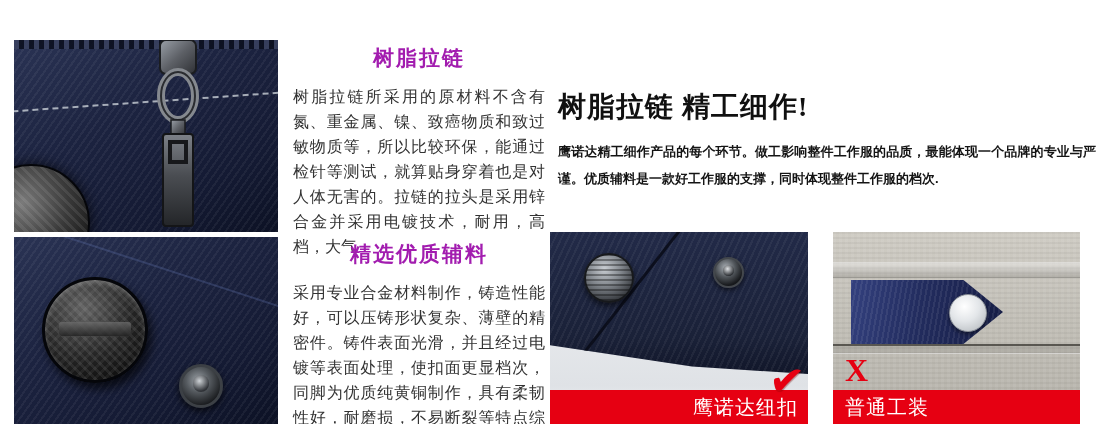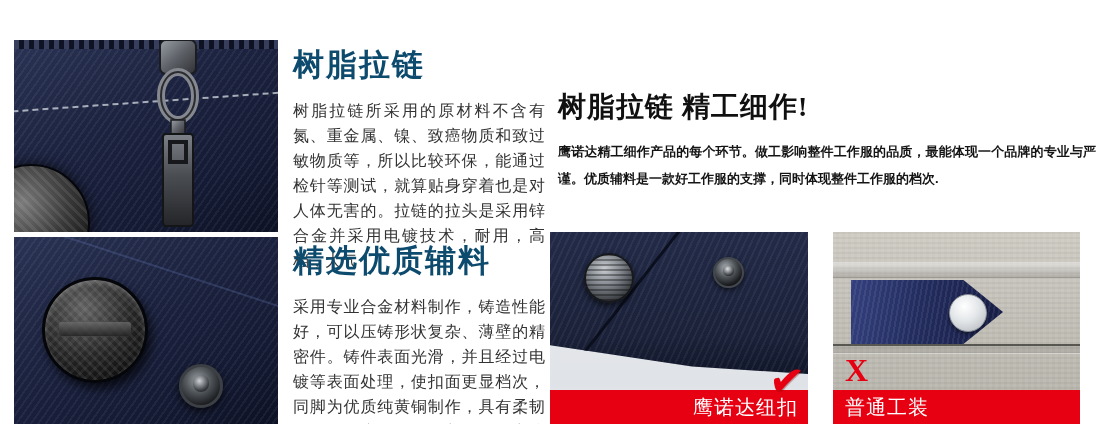--- a/index.html
+++ b/index.html
@@ -169,22 +169,23 @@
     position:absolute; left:12px; bottom:38px; z-index:3;
     color:#e60012; font-size:32px; font-weight:bold; line-height:1;
     font-family:"Liberation Serif","DejaVu Serif",serif;
   }
 
   
   .feature { position:absolute; width:252px; }
   .feature-zipper { left:293px; top:44px; }
   .feature-button { left:293px; top:240px; }
   .feature-title {
-    color:#0c4a6e; font-size:31px; font-weight:bold; letter-spacing:2px;
+    color:#a21caf; font-size:21px; font-weight:bold; letter-spacing:2px;
     margin-bottom:12px;
+    text-align:center;
   }
   .feature-body {
     font-size:16px; line-height:25px; color:#333; text-align:justify;
   }
 
   .quality-head {
     position:absolute; left:558px; top:88px;
     font-family:"Liberation Serif","DejaVu Serif",serif;
     font-size:28px; font-weight:bold; color:#101010; letter-spacing:1px;
   }

